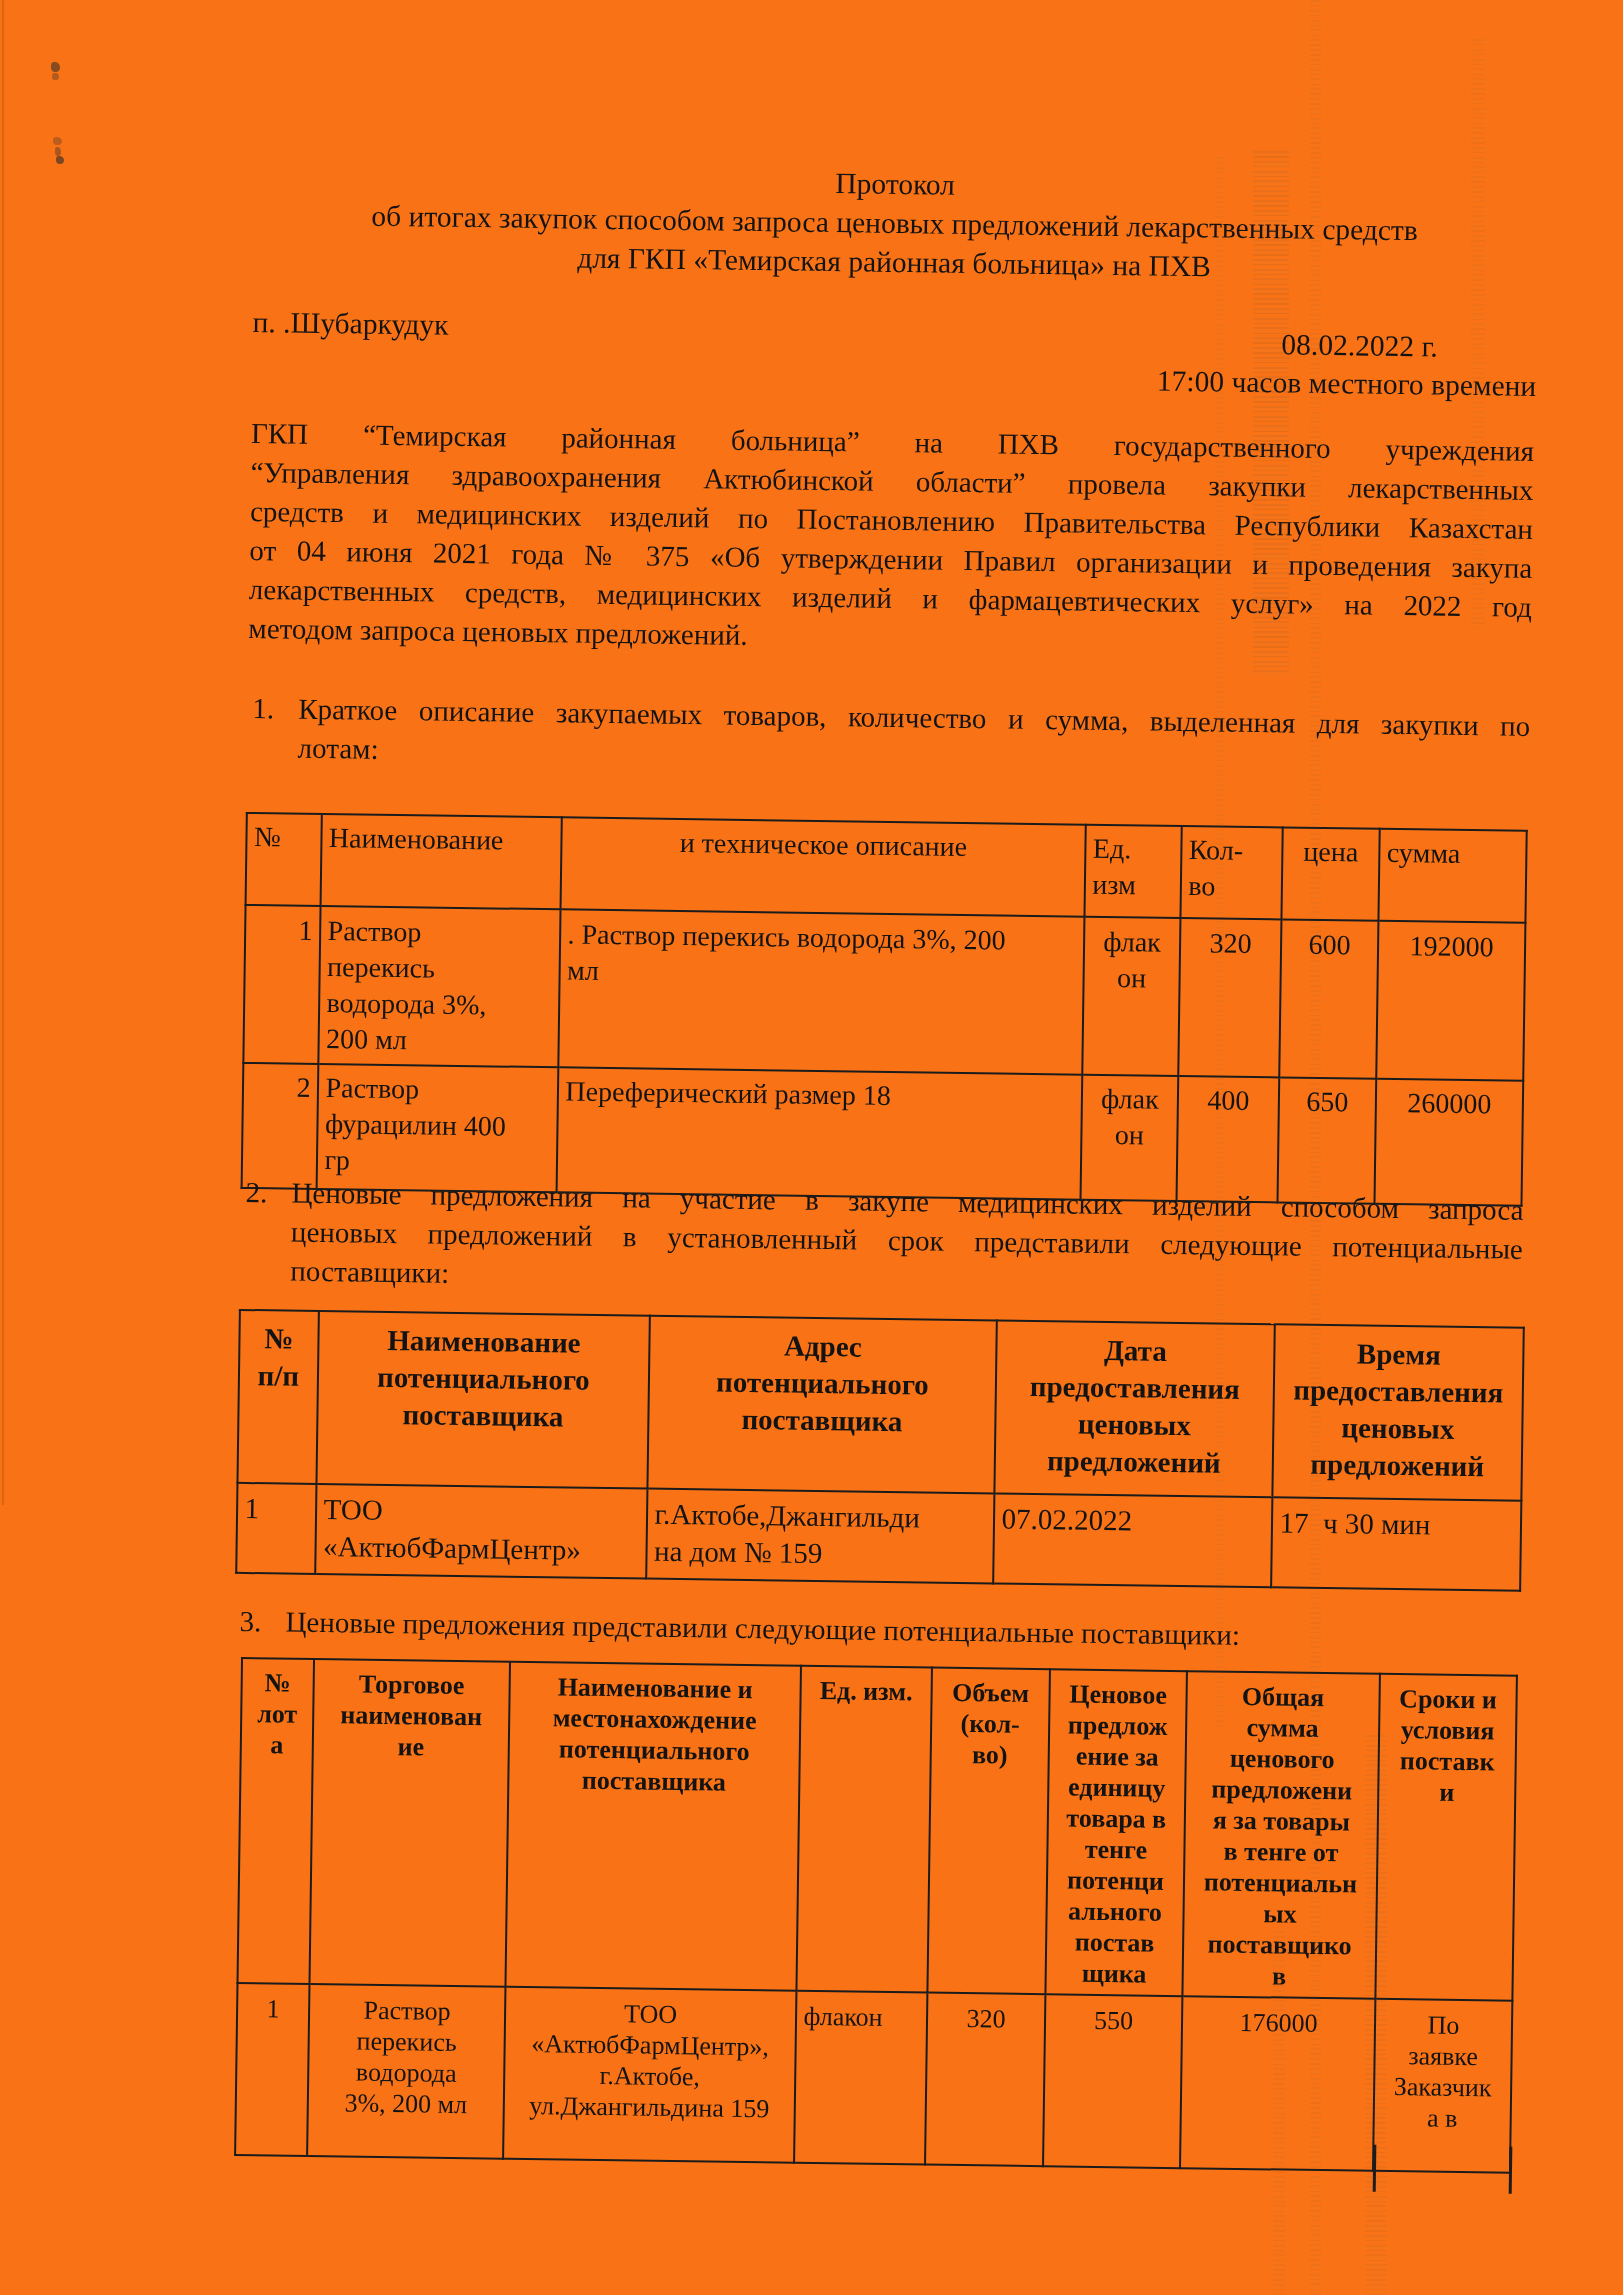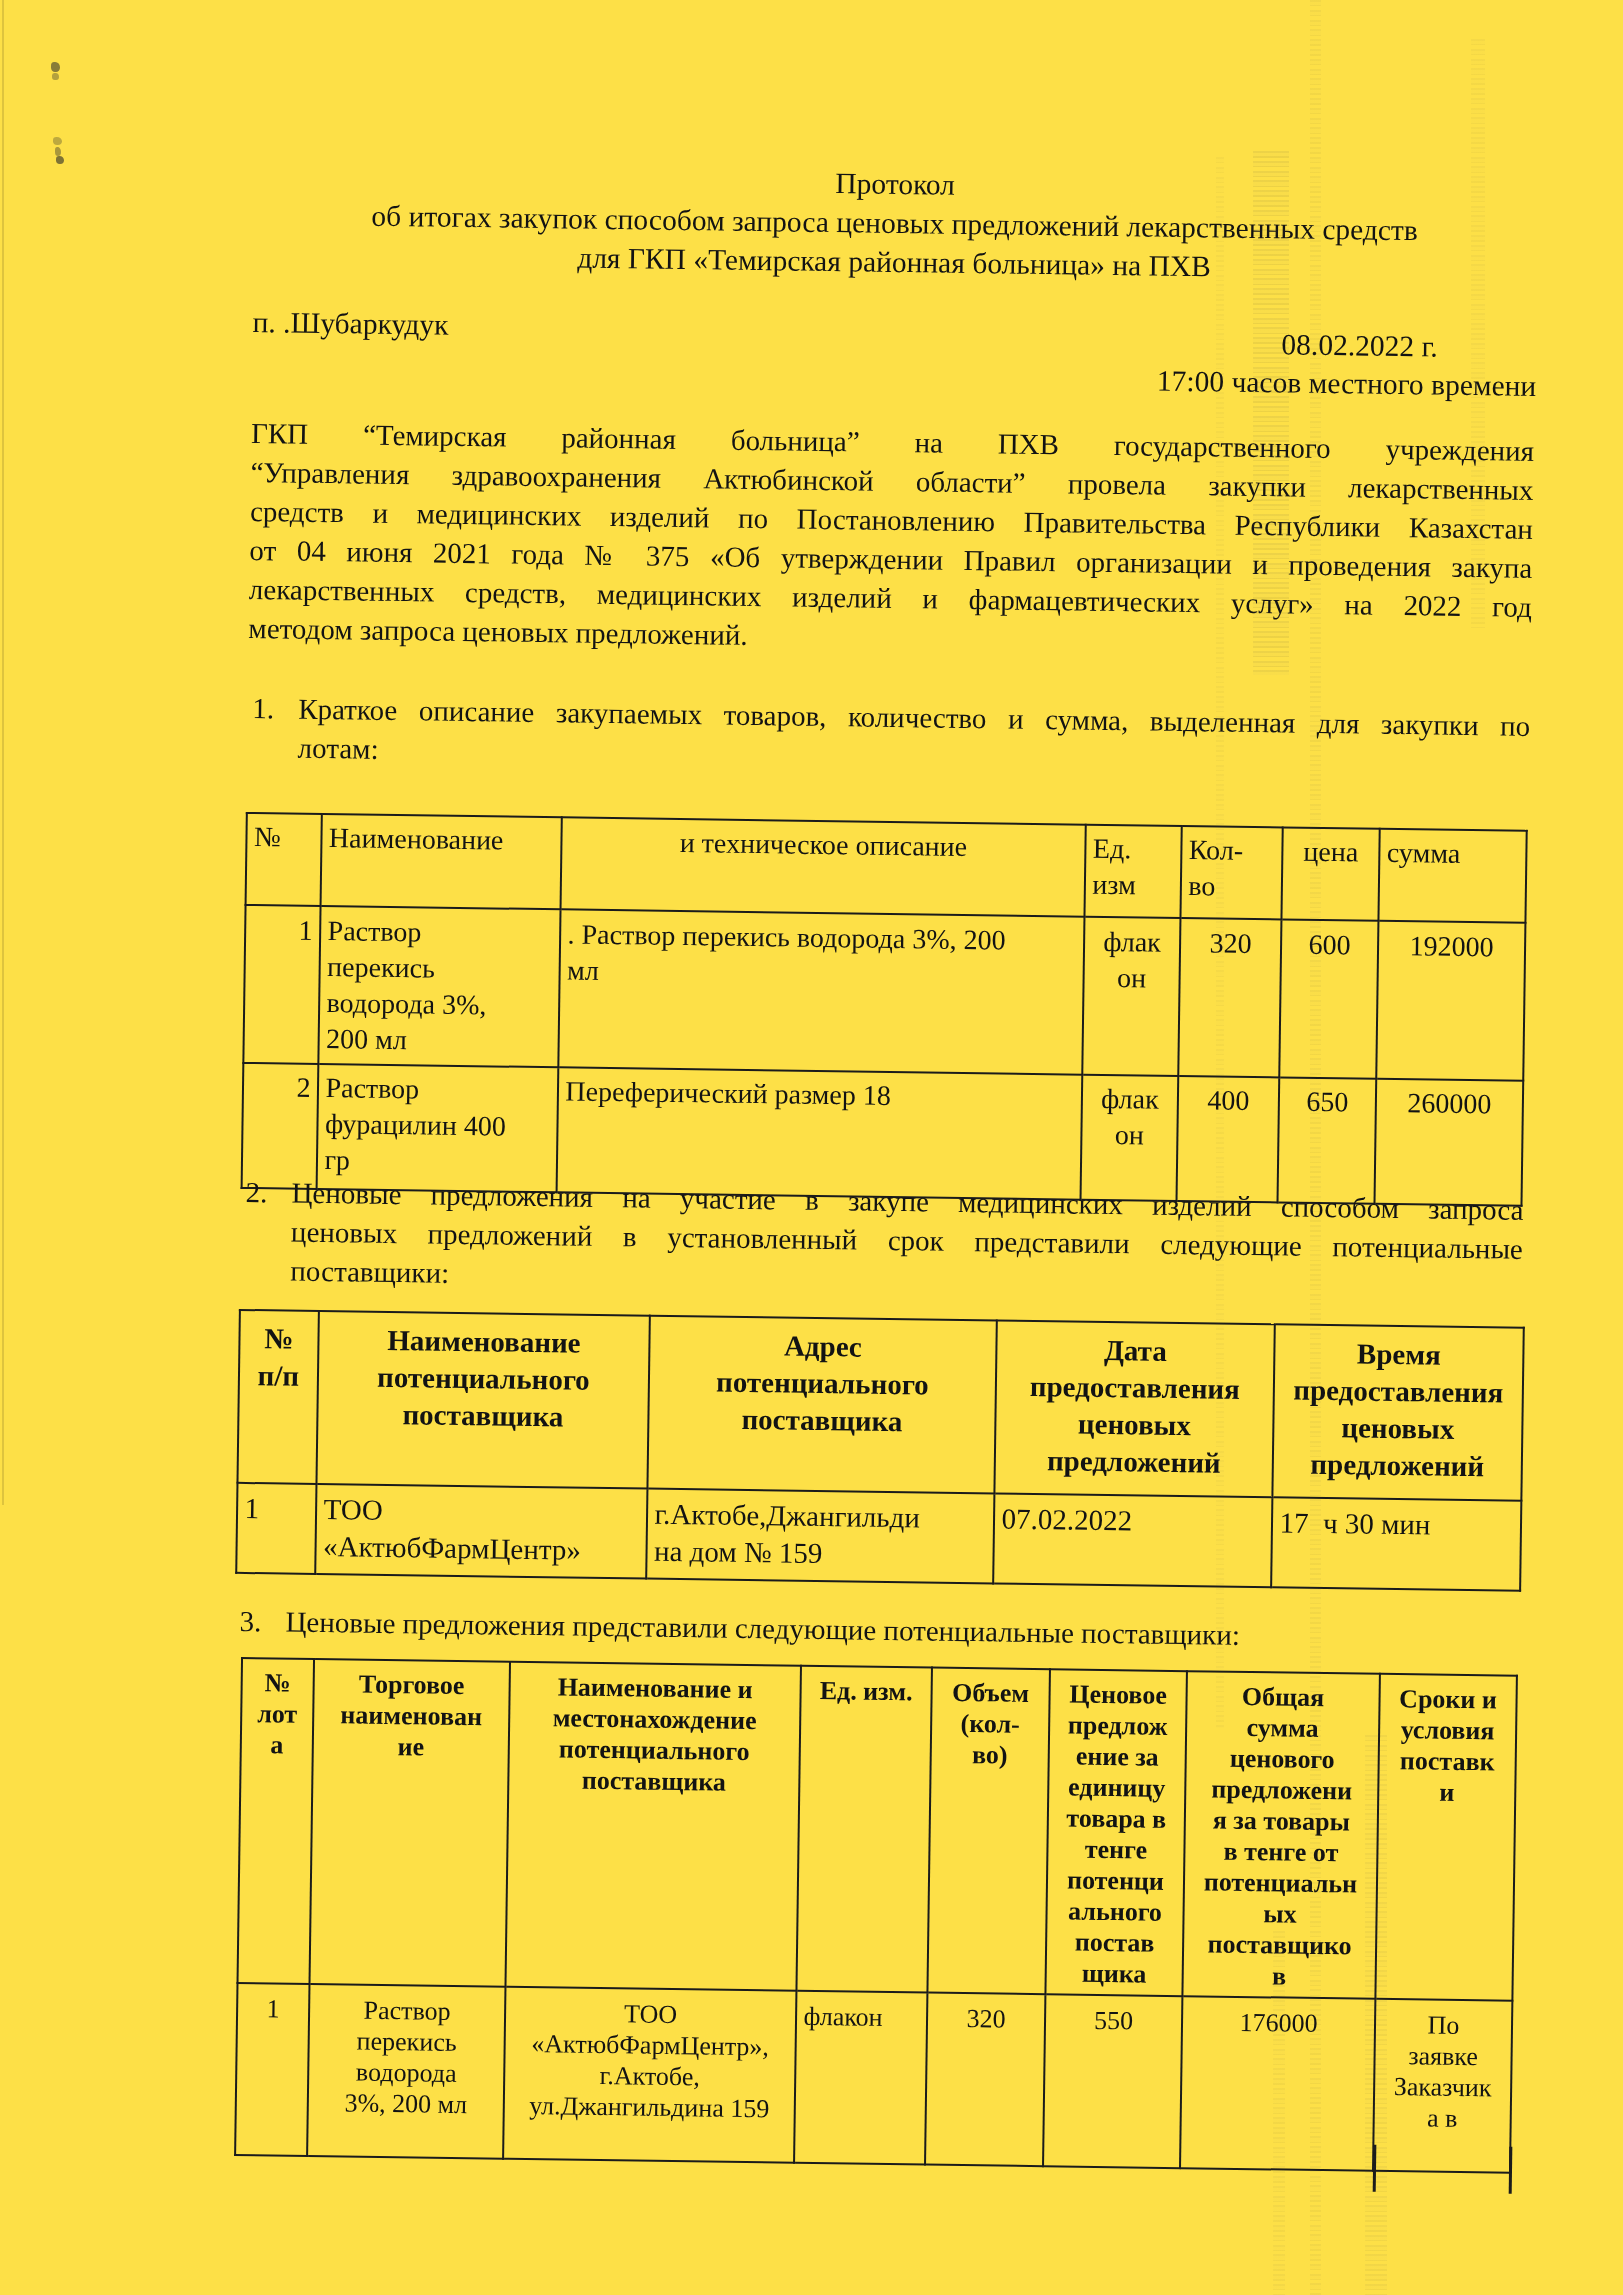--- a/index.html
+++ b/index.html
@@ -1,17 +1,17 @@
 <!DOCTYPE html>
 <html style="font-size:10.5px"><head>
 <meta charset="utf-8">
 <style>
   html,body{margin:0;padding:0;background:#e8e8e8;}
   .page{
-    position:relative;width:1623px;height:2295px;background:#fde047;
+    position:relative;width:1623px;height:2295px;background:#f97316;
     overflow:hidden;font-family:"Liberation Serif","DejaVu Serif",serif;
     color:#131313;
   }
   .skew{position:absolute;left:0;top:0;width:1623px;height:2295px;
     transform:rotate(0.8deg);transform-origin:255px 157px;}
   .abs{position:absolute;}
   
   .title-block{left:249px;top:156px;width:1293px;text-align:center;
     font-size:29.5px;line-height:39px;}
   .place{left:255px;top:306px;font-size:29.5px;}

